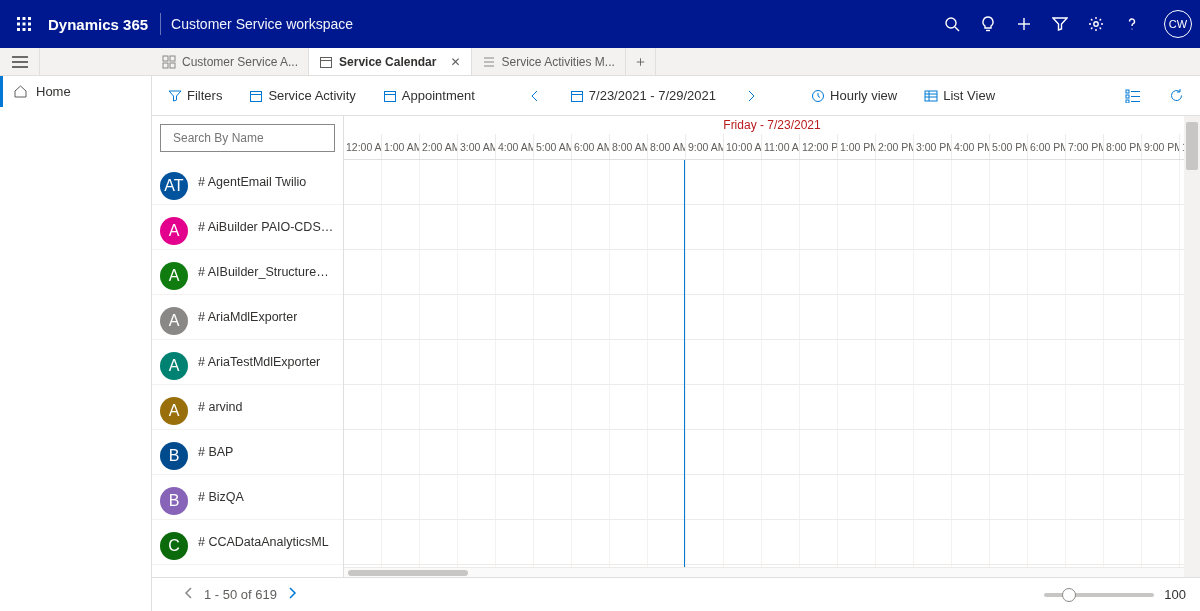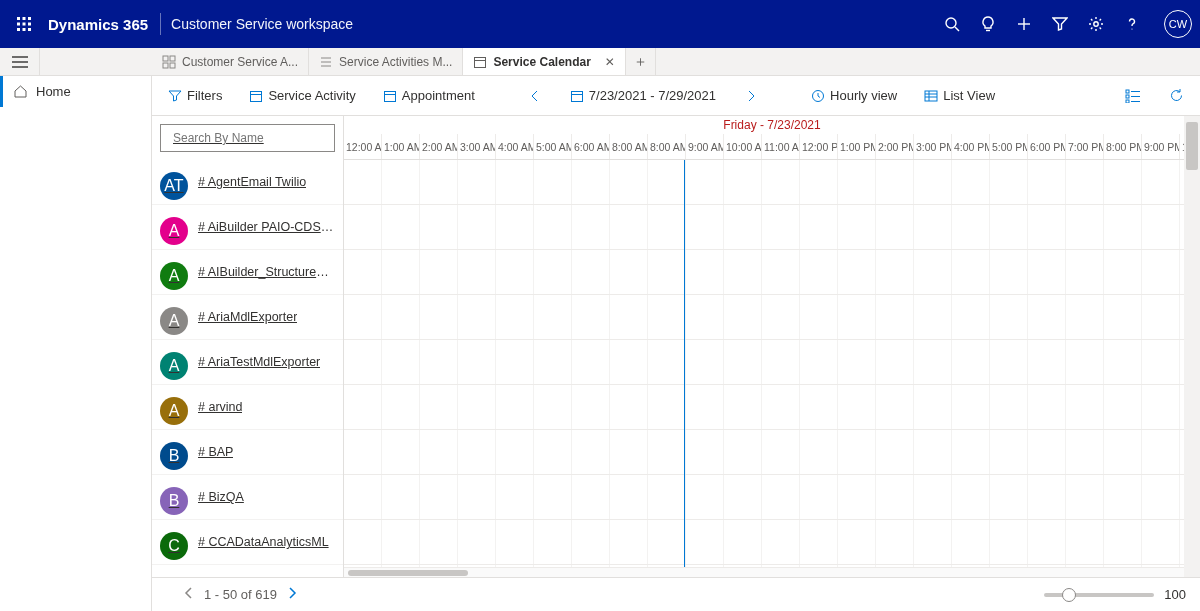--- a/index.html
+++ b/index.html
@@ -35,21 +35,21 @@
   .cmdbar { height: 40px; border-bottom: 1px solid #e1dfdd; display: flex; align-items: center; padding: 0 10px; gap: 15px; }
   .cmd { display: flex; align-items: center; gap: 5px; padding: 4px 6px; font-size: 13px; color: #323130; cursor: pointer; border-radius: 2px; }
   .cmd .ci { color: #0078d4; display: inline-flex; }
   .cmd .ci svg { stroke: #0078d4; fill: none; }
   .cmdgap { width: 10px; }
   .cmdbar .spacer { flex: 1; }
   .iconbtn { width: 28px; height: 28px; display: flex; align-items: center; justify-content: center; cursor: pointer; }
   .iconbtn svg { stroke: #0078d4; fill: none; }
   
   .mainarea { flex: 1; display: flex; min-height: 0; }
-  .resourcecol { width: 192px; border-right: 1px solid #e1dfdd; display: flex; flex-direction: column; text-decoration: underline; }
+  .resourcecol { width: 192px; border-right: 1px solid #e1dfdd; display: flex; flex-direction: column; }
   .searchwrap { padding: 8px; }
   .searchbox { width: 100%; height: 28px; border: 1px solid #8a8886; display: flex; align-items: center; padding: 0 6px; gap: 6px; }
   .searchbox input { border: none; outline: none; font-size: 12px; flex: 1; }
   .resources { flex: 1; overflow: hidden; }
   .resource { height: 45px; display: flex; align-items: center; gap: 10px; padding: 0 8px; border-bottom: 1px solid #f3f2f1; }
   .rava { width: 28px; height: 28px; border-radius: 50%; color: #fff; font-size: 16px; display: flex; align-items: center; justify-content: center; font-weight: 400; flex-shrink: 0; margin-top: 8px; }
   .rname { font-size: 12.5px; white-space: nowrap; overflow: hidden; text-overflow: ellipsis; }
   
   .timelinewrap { flex: 1; display: flex; flex-direction: column; min-width: 0; position: relative; }
   .dayheader { height: 18px; display: flex; align-items: center; justify-content: center; font-size: 12px; color: #b91c1c; border-bottom: 0; }
@@ -142,35 +142,35 @@
   <div class="tab-spacer"></div>
   <div class="tab">
     <span class="ticon"><svg width="14" height="14" viewBox="0 0 14 14">
           <rect x="1" y="1" width="5" height="5" fill="none" stroke="#8a8886"></rect>
           <rect x="8" y="1" width="5" height="5" fill="none" stroke="#8a8886"></rect>
           <rect x="1" y="8" width="5" height="5" fill="none" stroke="#8a8886"></rect>
           <rect x="8" y="8" width="5" height="5" fill="none" stroke="#8a8886"></rect>
         </svg></span>
     <span class="label">Customer Service A...</span>
   </div>
+  <div class="tab active">
+    <span class="ticon"><svg width="14" height="14" viewBox="0 0 14 14">
+          <rect x="1.5" y="2.5" width="11" height="10" fill="none" stroke="#605e5c"></rect>
+          <line x1="1.5" y1="5.5" x2="12.5" y2="5.5" stroke="#605e5c"></line>
+        </svg></span>
+    <span class="label">Service Calendar</span>
+    <span class="close">✕</span>
+  </div>
   <div class="tab">
     <span class="ticon"><svg width="14" height="14" viewBox="0 0 14 14">
           <line x1="2" y1="3" x2="12" y2="3" stroke="#8a8886"></line>
           <line x1="2" y1="7" x2="12" y2="7" stroke="#8a8886"></line>
           <line x1="2" y1="11" x2="12" y2="11" stroke="#8a8886"></line>
         </svg></span>
     <span class="label">Service Activities M...</span>
-  </div>
-  <div class="tab active">
-    <span class="ticon"><svg width="14" height="14" viewBox="0 0 14 14">
-          <rect x="1.5" y="2.5" width="11" height="10" fill="none" stroke="#605e5c"></rect>
-          <line x1="1.5" y1="5.5" x2="12.5" y2="5.5" stroke="#605e5c"></line>
-        </svg></span>
-    <span class="label">Service Calendar</span>
-    <span class="close">✕</span>
   </div>
   <div class="tab add">
     <svg width="12" height="12" viewBox="0 0 12 12">
         <line x1="6" y1="1" x2="6" y2="11" stroke="#605e5c" stroke-width="1.2"></line>
         <line x1="1" y1="6" x2="11" y2="6" stroke="#605e5c" stroke-width="1.2"></line>
       </svg>
   </div>
 </div>
 
 <div class="shell">

